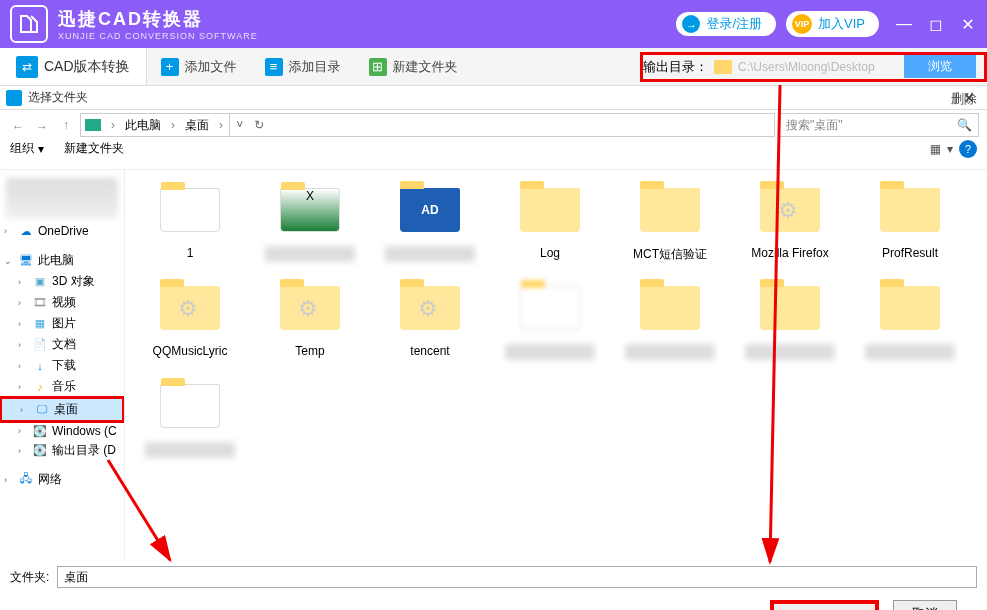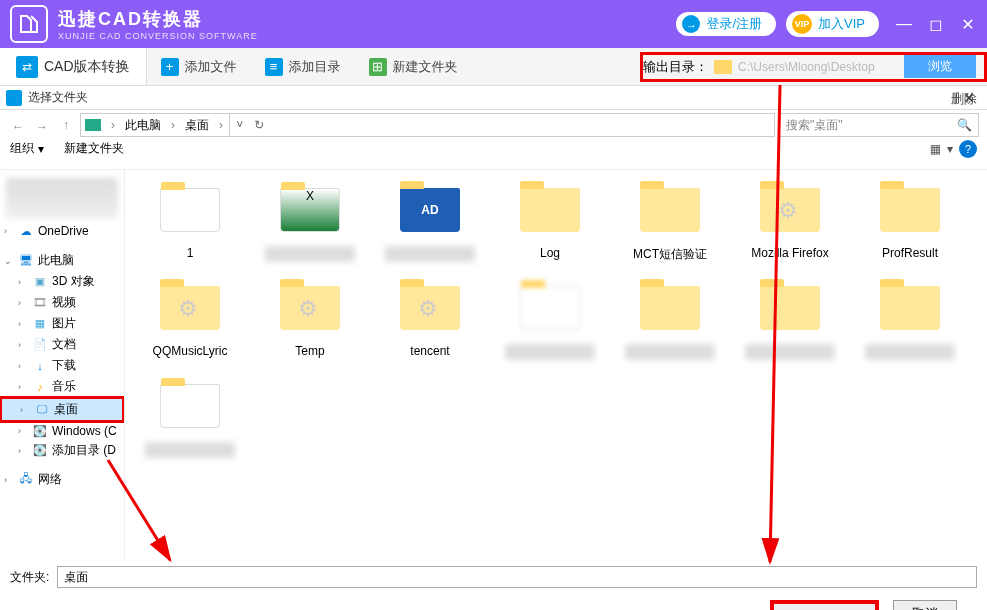--- a/index.html
+++ b/index.html
@@ -224,21 +224,21 @@
         <span>桌面</span>
       </div>
     <div class="tree-item" style="padding-left:18px">
         <span class="exp">›</span>
         <span class="tic">💽</span>
         <span>Windows (C</span>
       </div>
     <div class="tree-item" style="padding-left:18px">
         <span class="exp">›</span>
         <span class="tic">💽</span>
-        <span>添加目录 (D</span>
+        <span>输出目录 (D</span>
       </div>
     <div style="height:8px"></div>
     <div class="tree-item">
         <span class="exp">›</span>
         <span class="tic" style="color:#0078d7">🖧</span>
         <span>网络</span>
       </div>
   </div>
 
   <div class="grid">

